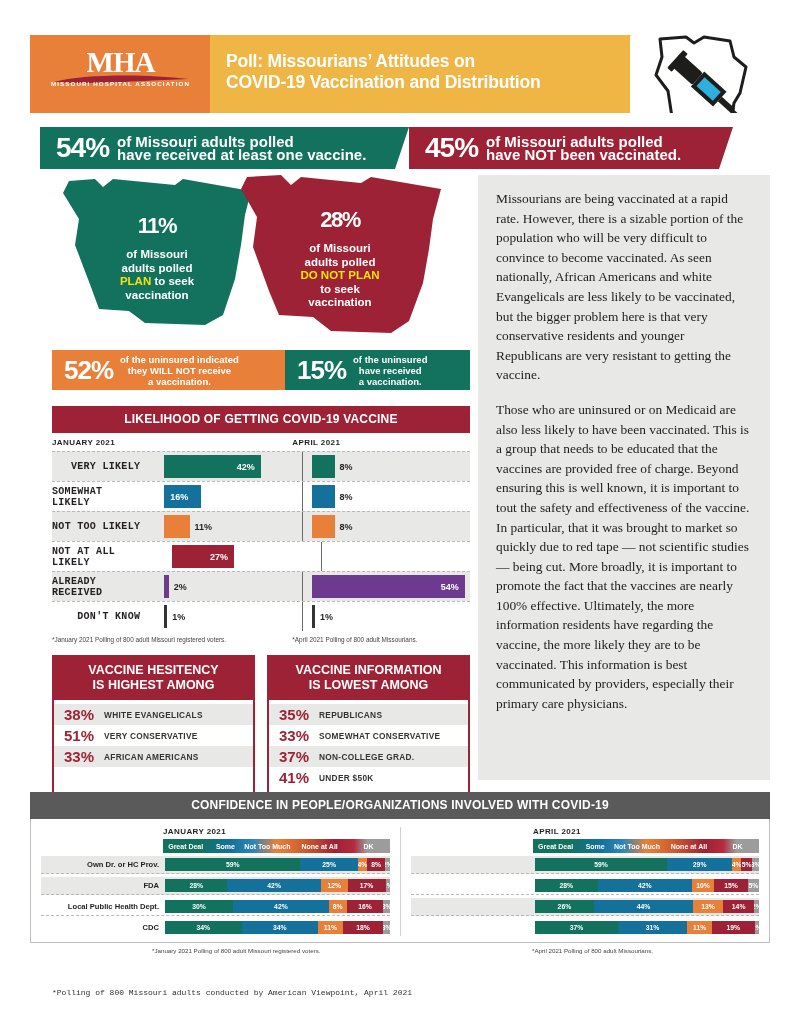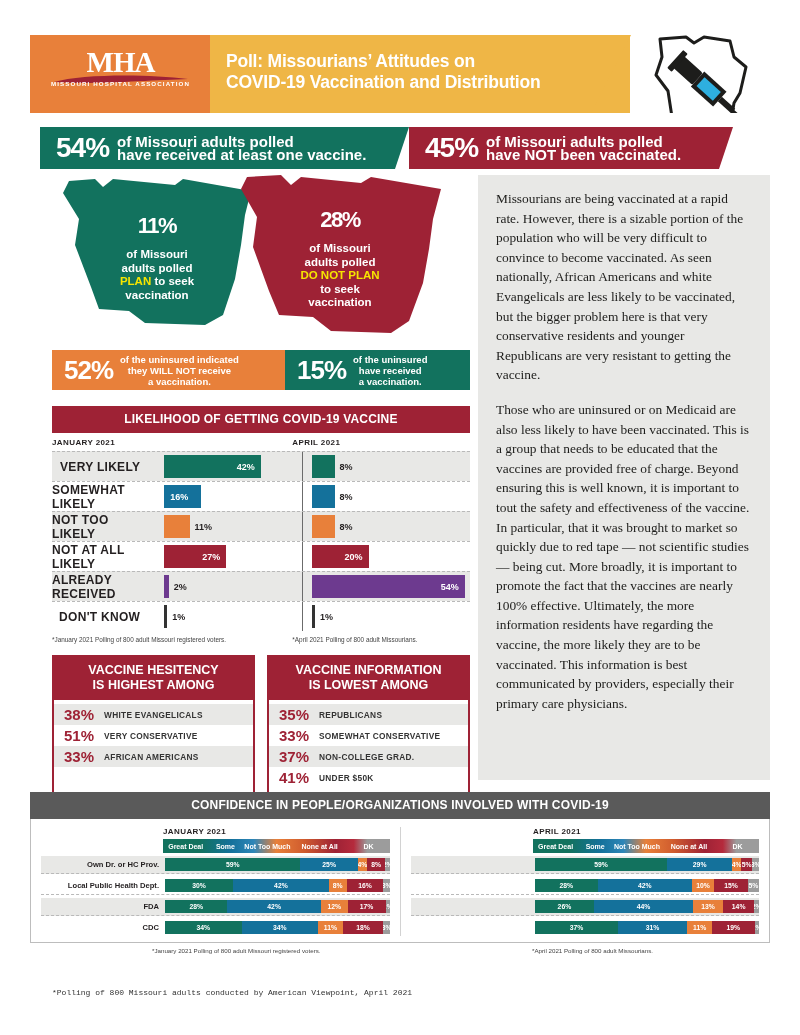--- a/index.html
+++ b/index.html
@@ -52,21 +52,21 @@
   #likelihood-band{position:absolute;left:52px;top:406px;width:418px;}
 
   
   .lchart{position:absolute;left:52px;top:438px;width:418px;}
   .lyear{display:flex;font-size:8px;font-weight:bold;letter-spacing:.4px;color:#231f20;padding-bottom:4px;}
   .lyear .a{width:236px;}
   .lyear .b{width:182px;padding-left:10px;}
   .lrow{display:flex;align-items:stretch;height:29px;border-top:1px dashed #b9b9b9;position:relative;}
   .lrow.shade{background:#e8e8e6;}
   .lrow:first-of-type{border-top:1px dashed #b9b9b9;}
-  .lbl{width:96px;display:flex;align-items:center;justify-content:flex-end;padding-right:24px;font-size:12px;font-weight:bold;letter-spacing:.3px;}
+  .lbl{width:96px;display:flex;align-items:center;justify-content:flex-end;padding-right:24px;font-size:10px;font-weight:bold;letter-spacing:.3px;font-family:Liberation Mono, monospace;}
   .lzone{width:140px;position:relative;display:flex;align-items:center;}
   .ldiv{width:1px;background:#6b6b6b;margin:0 9px;}
   .lzone2{width:172px;position:relative;display:flex;align-items:center;}
   .lbar{height:23px;display:flex;align-items:center;color:#fff;font-size:9px;font-weight:bold;box-sizing:border-box;}
   .lbar.inside{justify-content:flex-end;padding-right:6px;}
   .lbar.outside{position:relative;}
   .lbar.outside .v{position:absolute;left:calc(100% + 5px);color:#231f20;white-space:nowrap;}
   .lbar.left{justify-content:flex-start;padding-left:6px;}
   .lfoot{display:flex;font-size:6.4px;color:#444;padding-top:5px;}
   .lfoot .a{width:236px;}
@@ -259,23 +259,20 @@
               <span class="v">8%</span>
             </div>
           </div>
         </div>
         <div class="lrow">
           <div class="lbl">NOT AT ALL LIKELY</div>
           <div class="lzone">
             <div class="lbar inside" style="width: 62.1px; background: rgb(158, 34, 53);">27%</div>
           </div>
           <div class="ldiv"></div>
-          <div class="lzone2">
-            <div class="lbar inside" style="width: 56.6667px; background: rgb(158, 34, 53);">20%</div>
-          </div>
         </div>
         <div class="lrow shade">
           <div class="lbl">ALREADY RECEIVED</div>
           <div class="lzone">
             <div class="lbar outside" style="width: 4.6px; background: rgb(109, 58, 143);">
               <span class="v">2%</span>
             </div>
           </div>
           <div class="ldiv"></div>
           <div class="lzone2">
@@ -373,38 +370,38 @@
             <div class="crow shade">
               <div class="crowlbl">Own Dr. or HC Prov.</div>
               <div class="cbars">
                 <div class="cseg" style="flex: 59 1 0%; background: rgb(18, 114, 94);">59%</div>
                 <div class="cseg" style="flex: 25 1 0%; background: rgb(20, 113, 155);">25%</div>
                 <div class="cseg" style="flex: 4 1 0%; background: rgb(232, 128, 58);">4%</div>
                 <div class="cseg" style="flex: 8 1 0%; background: rgb(158, 34, 53);">8%</div>
                 <div class="cseg" style="flex: 2 1 0%; background: rgb(156, 156, 156);">2%</div>
               </div>
             </div>
+            <div class="crow shade">
+              <div class="crowlbl">FDA</div>
+              <div class="cbars">
+                <div class="cseg" style="flex: 28 1 0%; background: rgb(18, 114, 94);">28%</div>
+                <div class="cseg" style="flex: 42 1 0%; background: rgb(20, 113, 155);">42%</div>
+                <div class="cseg" style="flex: 12 1 0%; background: rgb(232, 128, 58);">12%</div>
+                <div class="cseg" style="flex: 17 1 0%; background: rgb(158, 34, 53);">17%</div>
+                <div class="cseg" style="flex: 2 1 0%; background: rgb(156, 156, 156);">2%</div>
+              </div>
+            </div>
             <div class="crow">
               <div class="crowlbl">Local Public Health Dept.</div>
               <div class="cbars">
                 <div class="cseg" style="flex: 30 1 0%; background: rgb(18, 114, 94);">30%</div>
                 <div class="cseg" style="flex: 42 1 0%; background: rgb(20, 113, 155);">42%</div>
                 <div class="cseg" style="flex: 8 1 0%; background: rgb(232, 128, 58);">8%</div>
                 <div class="cseg" style="flex: 16 1 0%; background: rgb(158, 34, 53);">16%</div>
                 <div class="cseg" style="flex: 3 1 0%; background: rgb(156, 156, 156);">3%</div>
-              </div>
-            </div>
-            <div class="crow shade">
-              <div class="crowlbl">FDA</div>
-              <div class="cbars">
-                <div class="cseg" style="flex: 28 1 0%; background: rgb(18, 114, 94);">28%</div>
-                <div class="cseg" style="flex: 42 1 0%; background: rgb(20, 113, 155);">42%</div>
-                <div class="cseg" style="flex: 12 1 0%; background: rgb(232, 128, 58);">12%</div>
-                <div class="cseg" style="flex: 17 1 0%; background: rgb(158, 34, 53);">17%</div>
-                <div class="cseg" style="flex: 2 1 0%; background: rgb(156, 156, 156);">2%</div>
               </div>
             </div>
             <div class="crow last">
               <div class="crowlbl">CDC</div>
               <div class="cbars">
                 <div class="cseg" style="flex: 34 1 0%; background: rgb(18, 114, 94);">34%</div>
                 <div class="cseg" style="flex: 34 1 0%; background: rgb(20, 113, 155);">34%</div>
                 <div class="cseg" style="flex: 11 1 0%; background: rgb(232, 128, 58);">11%</div>
                 <div class="cseg" style="flex: 18 1 0%; background: rgb(158, 34, 53);">18%</div>
                 <div class="cseg" style="flex: 3 1 0%; background: rgb(156, 156, 156);">3%</div>

